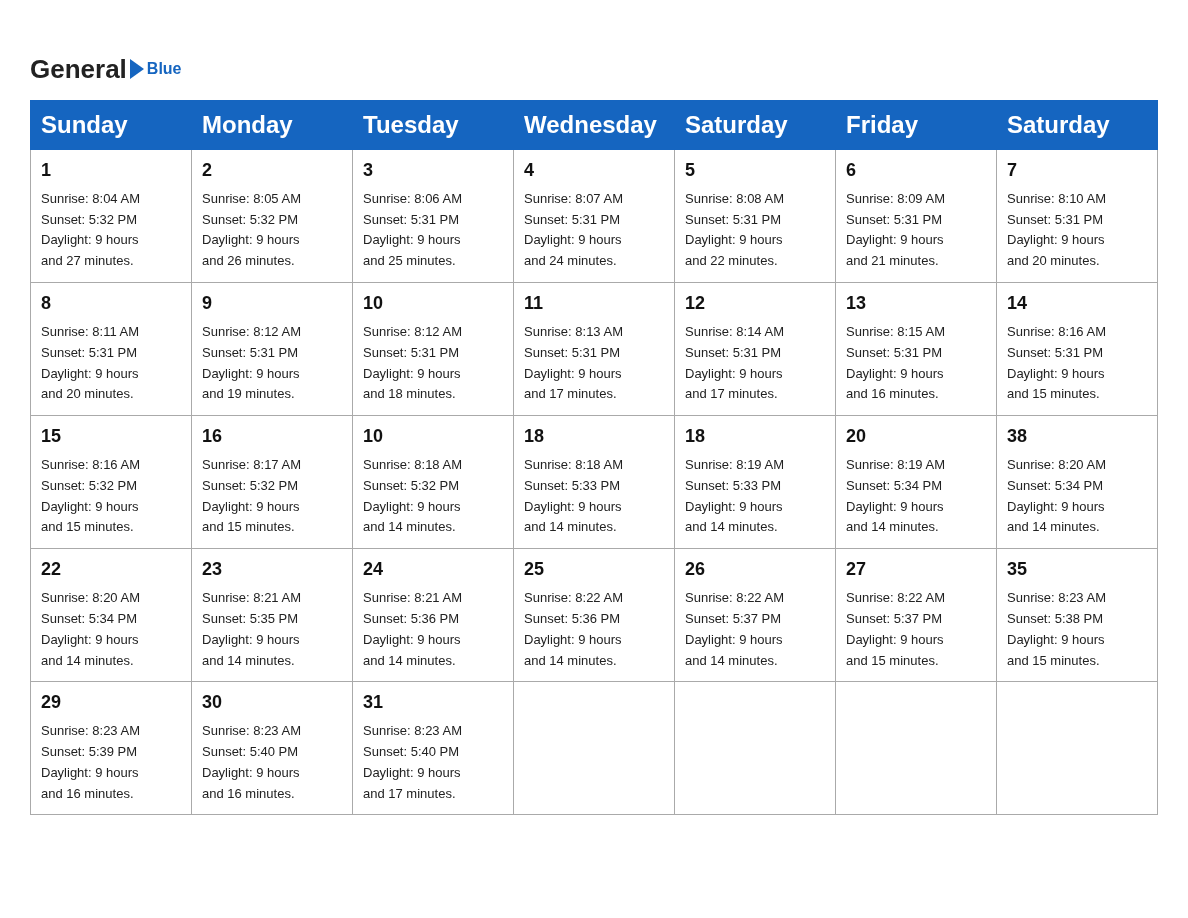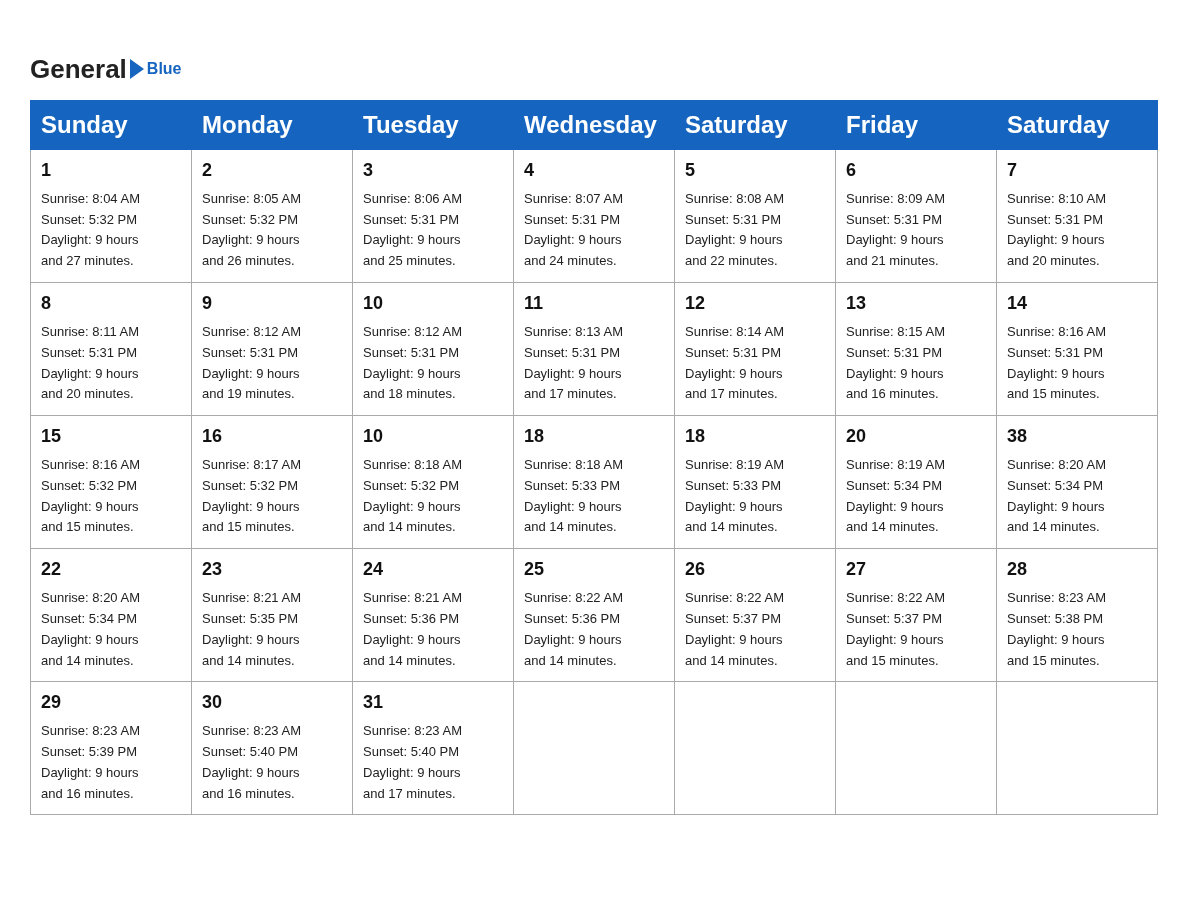--- a/index.html
+++ b/index.html
@@ -237,21 +237,21 @@
         </td>
         <td>
           <span class="day-number">26</span>
           <div class="day-info">Sunrise: 8:22 AM<br>Sunset: 5:37 PM<br>Daylight: 9 hours<br>and 14 minutes.</div>
         </td>
         <td>
           <span class="day-number">27</span>
           <div class="day-info">Sunrise: 8:22 AM<br>Sunset: 5:37 PM<br>Daylight: 9 hours<br>and 15 minutes.</div>
         </td>
         <td>
-          <span class="day-number">28</span>
+          <span class="day-number">35</span>
           <div class="day-info">Sunrise: 8:23 AM<br>Sunset: 5:38 PM<br>Daylight: 9 hours<br>and 15 minutes.</div>
         </td>
       </tr>
       <tr class="week-row">
         <td>
           <span class="day-number">29</span>
           <div class="day-info">Sunrise: 8:23 AM<br>Sunset: 5:39 PM<br>Daylight: 9 hours<br>and 16 minutes.</div>
         </td>
         <td>
           <span class="day-number">30</span>

